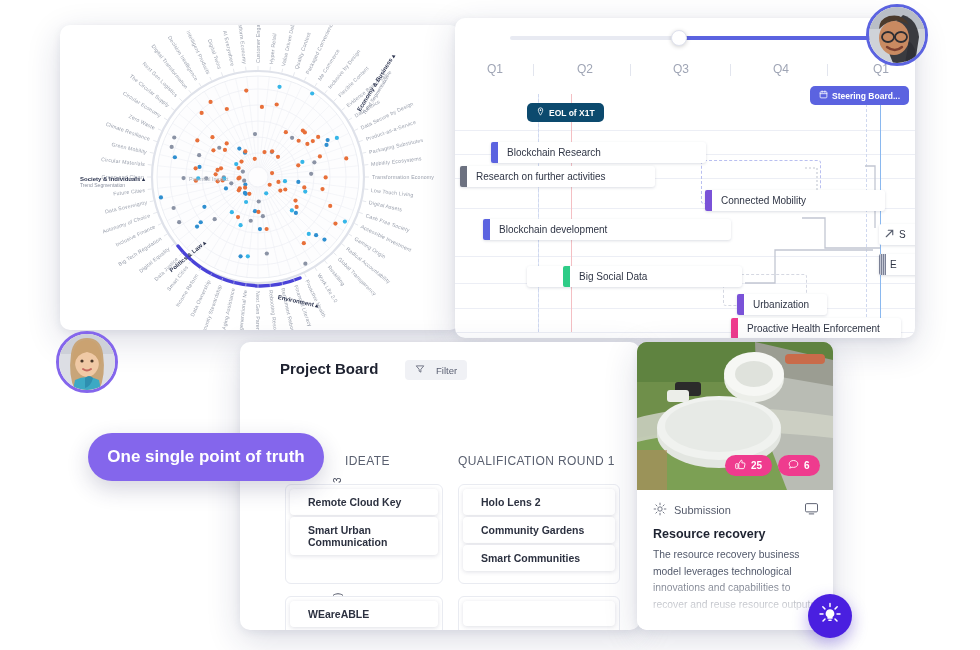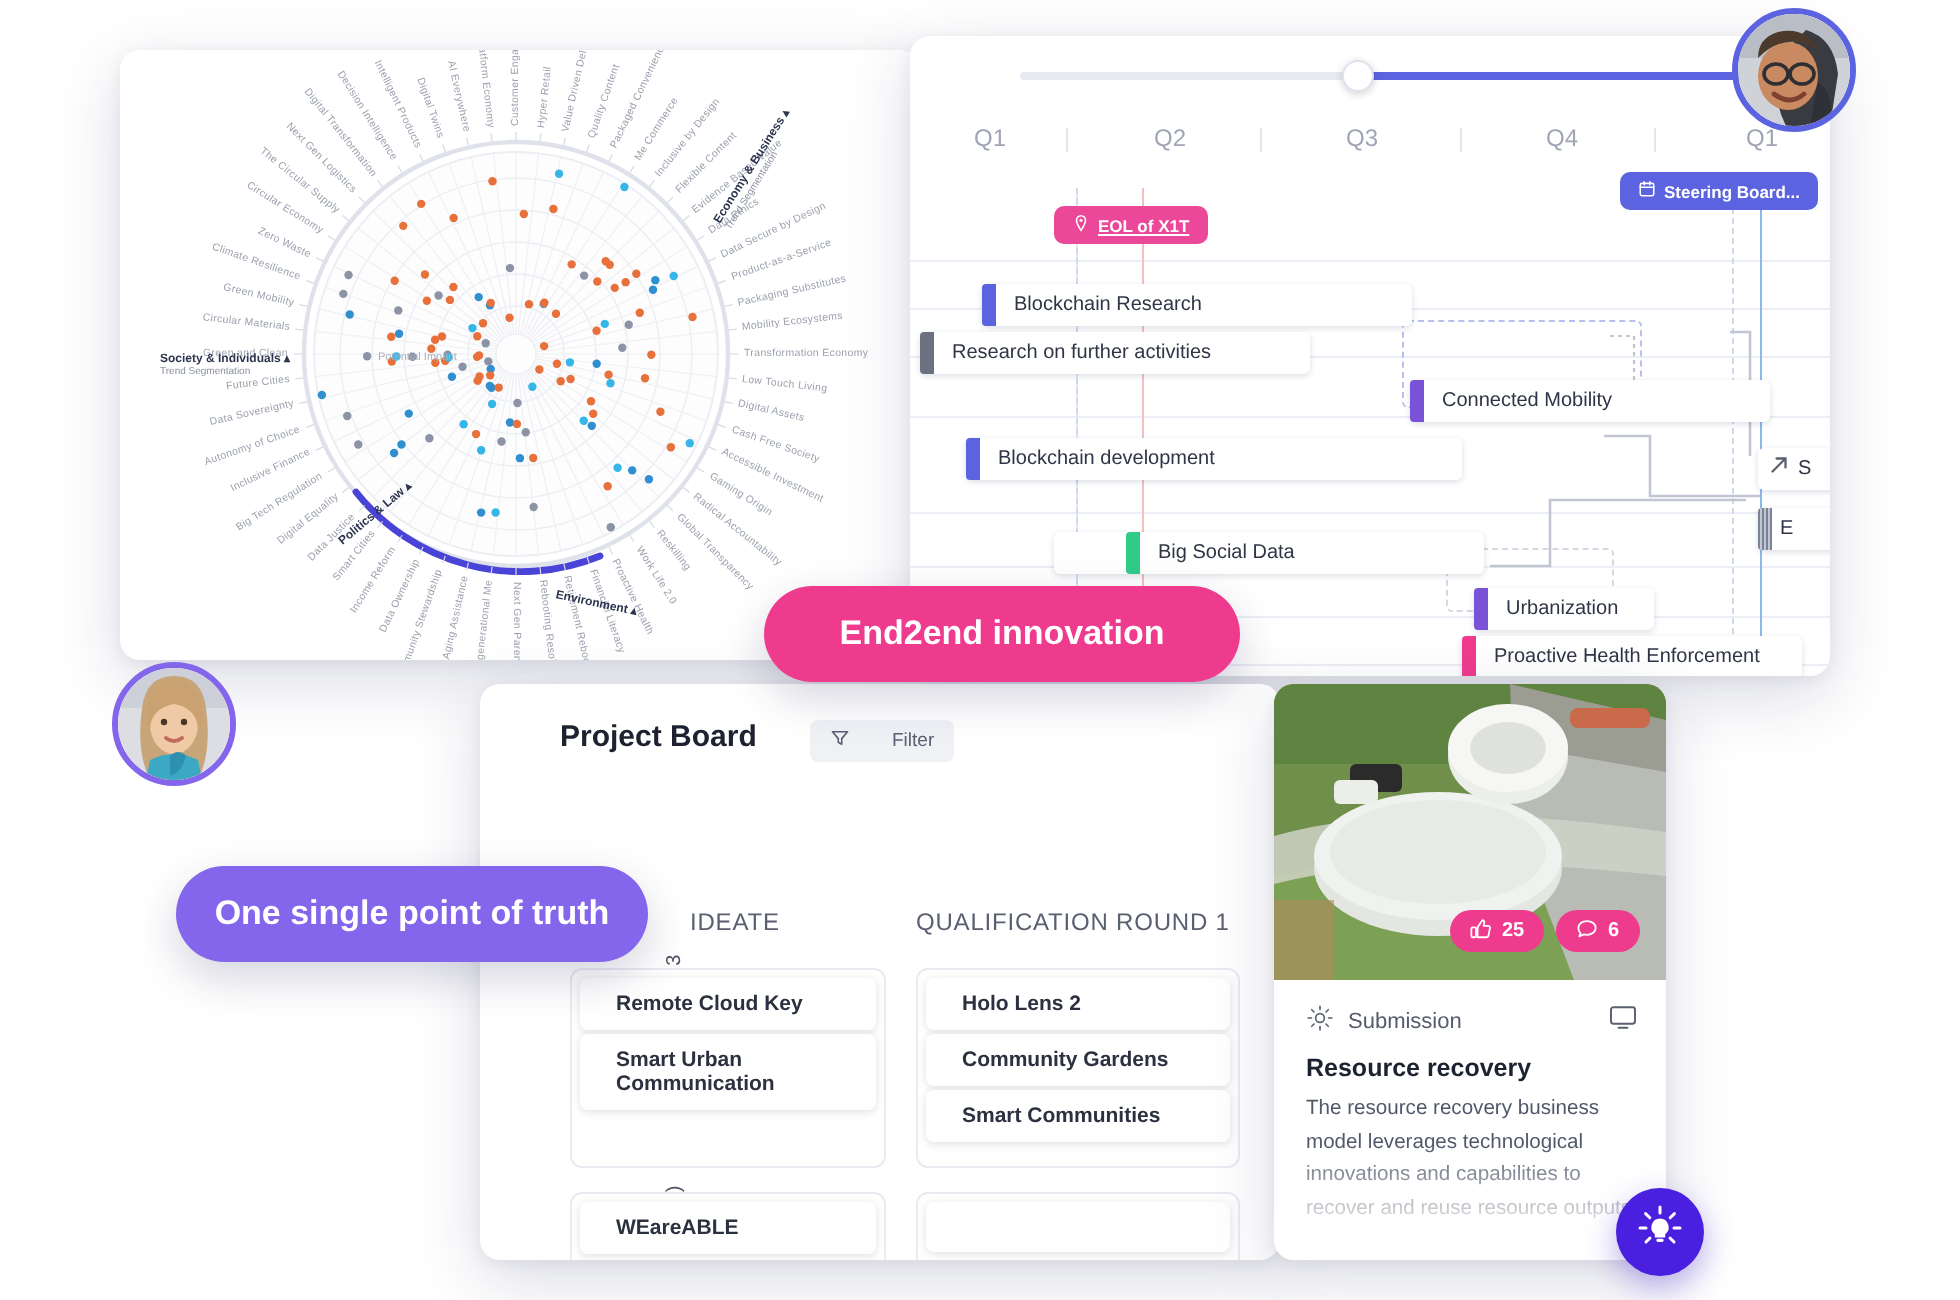--- a/index.html
+++ b/index.html
@@ -37,35 +37,35 @@
   #quarters { position:absolute; left:0; top:44px; width:100%; height:22px; }
   #quarters .q { position:absolute; font-size:12px; color:#9fa5b5; top:0; }
   #quarters .tick { position:absolute; top:2px; width:1px; height:12px; background:#e2e5ee; }
   #gantt-grid { position:absolute; left:0; top:112px; right:0; bottom:8px; }
   .grow { position:absolute; left:0; right:0; height:1px; background:#eceef5; }
   .vline { position:absolute; top:76px; bottom:6px; width:1px; }
 
   .pill-flag { position:absolute; border-radius:5px; color:#fff; font-size:8.5px;
                font-weight:bold; padding:4px 9px; display:flex; align-items:center; gap:4px;
                white-space:nowrap; }
-  .flag-red { background:#ec4899;text-decoration:underline; }
+  .flag-red { background:#0c4a6e; }
   .flag-blue { background:#5b63e0; }
 
   .gbar { position:absolute; height:21px; background:#fff; border-radius:3px;
           box-shadow:0 1px 3px rgba(40,50,90,.16); display:flex; align-items:center; }
   .gbar .hand { width:7px; height:21px; border-radius:2px 0 0 2px; flex:0 0 auto; }
   .gbar .lbl { font-size:10px; color:#2f3545; padding:0 9px; white-space:nowrap;
                overflow:hidden; text-overflow:ellipsis; }
   .dashbox { position:absolute; border:1px dashed #b9bff0; border-radius:3px; }
 
   
   #board-panel { left:240px; top:342px; width:400px; height:288px; overflow:hidden; }
   #board-title { position:absolute; left:40px; top:18px; font-size:15px; font-weight:bold; color:#1e2230; }
   #filter-btn { position:absolute; left:165px; top:18px; background:#f0f1f5; border-radius:4px;
-                padding:4px 10px; font-size:9.5px; color:#5b6073; display:flex; align-items:center; gap:21px; }
+                padding:4px 10px; font-size:9.5px; color:#5b6073; display:flex; align-items:center; gap:11px; }
   .col-head { position:absolute; top:112px; font-size:12px; color:#5a6070; letter-spacing:.4px; }
   .swim { position:absolute; border:1px solid #e9ebf1; border-radius:6px; background:#fff; }
   .ticket { position:absolute; background:#fff; border-radius:4px;
             box-shadow:0 1px 4px rgba(40,50,90,.15); display:flex; align-items:flex-start;
             overflow:hidden; }
   .ticket .bar { width:6px; flex:0 0 auto; border-radius:3px; margin:4px 0 4px 4px; }
   .ticket .txt { font-size:10.5px; font-weight:bold; color:#2c3140; padding:7px 8px;
                  line-height:1.15; align-self:center; }
   .vlabel { position:absolute; font-size:10px; color:#4a4f60;
             transform: rotate(-90deg); transform-origin: 0 0; white-space:nowrap; }
@@ -650,23 +650,20 @@
       <svg width="15" height="15" viewBox="0 0 20 20">
         <rect x="2" y="3.5" width="16" height="11" rx="1.6" fill="none" stroke="#5a6070" stroke-width="1.3"></rect>
         <path d="M7 17.2h6" stroke="#5a6070" stroke-width="1.3" stroke-linecap="round"></path>
       </svg>
     </div>
     <div id="sub-title">Resource recovery</div>
     <div id="sub-body">The resource recovery business model leverages technological innovations and capabilities to recover and reuse resource outputs</div>
     <div id="sub-fade"></div>
   </div>
 
-  <div class="callout" id="callout-pink">
-    <span>End2end innovation</span>
-  </div>
   <div class="callout" id="callout-purple">
     <span>One single point of truth</span>
   </div>
 
   <div class="avatar" id="avatar-top">
     <svg width="56" height="56" viewBox="0 0 56 56">
       <rect width="56" height="56" fill="#cfd3d8"></rect>
       <rect x="0" y="0" width="56" height="22" fill="#b9bec6"></rect>
       <path d="M34 8 q14 4 16 22 l-4 26 h-22 q-8 -16 -4 -34 z" fill="#3a3b40"></path>
       <ellipse cx="25" cy="31" rx="15" ry="17" fill="#c98a61"></ellipse>

